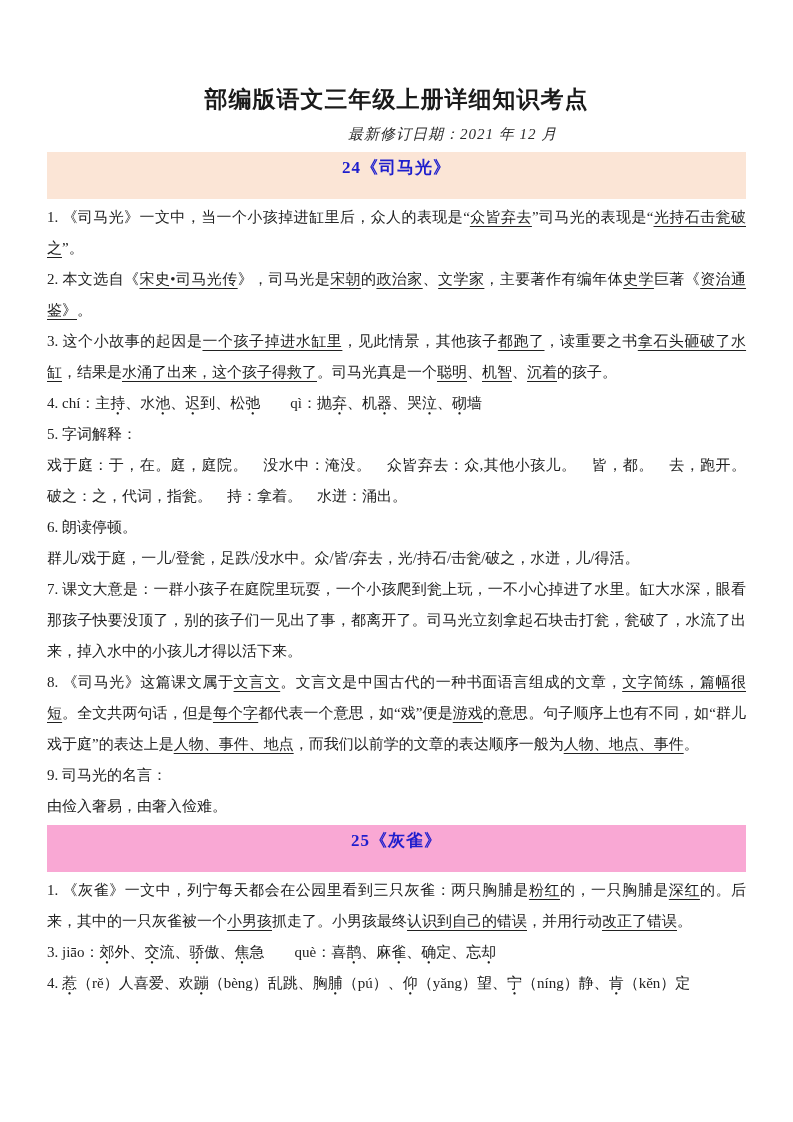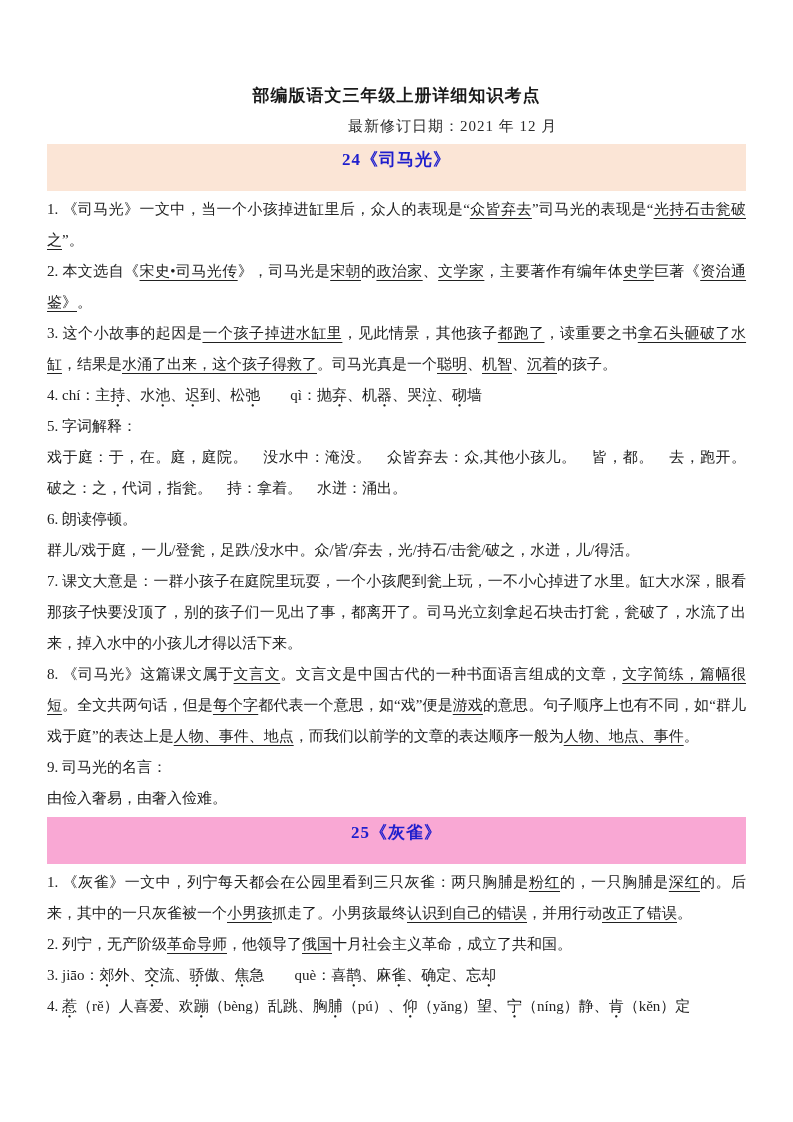--- a/index.html
+++ b/index.html
@@ -8,33 +8,34 @@
     width:793px; height:1122px;
     box-sizing:border-box;
     padding:84px 47px 30px 47px;
     background:#ffffff;
     font-family:"Liberation Serif","DejaVu Serif",serif;
     color:#212121;
     overflow:hidden;
   }
   .doc-title {
     margin:0 0 10px 0;
-    font-size:17px;
+    font-size:23px;
     font-weight:bold;
     text-align:center;
     color:#1a1a1a;
     letter-spacing:1px;
   }
   .date-line {
     margin:0 0 8px 0;
     font-size:15px;
     text-align:center;
     text-indent:112px;
     color:#2b2b2b;
     letter-spacing:1px;
+    font-style:italic;
   }
   .section-heading {
     height:47px;
     line-height:31px;
     margin:3px 0 3px 0;
     text-align:center;
     font-size:17px;
     font-weight:bold;
     letter-spacing:1px;
   }
@@ -81,17 +82,16 @@
       <p class="para"><span>5. 字词解释：</span></p>
       <p class="para"><span>戏于庭：于，在。庭，庭院。　没水中：淹没。　众皆弃去：众,其他小孩儿。　皆，都。　去，跑开。　破之：之，代词，指瓮。　持：拿着。　水迸：涌出。</span></p>
       <p class="para"><span>6. 朗读停顿。</span></p>
       <p class="para"><span>群儿/戏于庭，一儿/登瓮，足跌/没水中。众/皆/弃去，光/持石/击瓮/破之，水迸，儿/得活。</span></p>
       <p class="para"><span>7. 课文大意是：一群小孩子在庭院里玩耍，一个小孩爬到瓮上玩，一不小心掉进了水里。缸大水深，眼看那孩子快要没顶了，别的孩子们一见出了事，都离开了。司马光立刻拿起石块击打瓮，瓮破了，水流了出来，掉入水中的小孩儿才得以活下来。</span></p>
       <p class="para"><span>8. 《司马光》这篇课文属于</span><span class="u">文言文</span><span>。文言文是中国古代的一种书面语言组成的文章，</span><span class="u">文字简练，篇幅很短</span><span>。全文共两句话，但是</span><span class="u">每个字</span><span>都代表一个意思，如“戏”便是</span><span class="u">游戏</span><span>的意思。句子顺序上也有不同，如“群儿戏于庭”的表达上是</span><span class="u">人物、事件、地点</span><span>，而我们以前学的文章的表达顺序一般为</span><span class="u">人物、地点、事件</span><span>。</span></p>
       <p class="para"><span>9. 司马光的名言：</span></p>
       <p class="para"><span>由俭入奢易，由奢入俭难。</span></p>
       <div class="section-heading" style="background: #f9a8d4; color: rgb(30, 30, 205);">25《灰雀》</div>
       <p class="para"><span>1. 《灰雀》一文中，列宁每天都会在公园里看到三只灰雀：两只胸脯是</span><span class="u">粉红</span><span>的，一只胸脯是</span><span class="u">深红</span><span>的。后来，其中的一只灰雀被一个</span><span class="u">小男孩</span><span>抓走了。小男孩最终</span><span class="u">认识到自己的错误</span><span>，并用行动</span><span class="u">改正了错误</span><span>。</span></p>
-      <p class="para"><span>2. 列宁，无产阶级</span><span class="u">革命导师</span><span>，他领导了</span><span class="u">俄国</span><span>十月社会主义革命，成立了共和国。</span></p>
       <p class="para"><span>3. jiāo：</span><span class="em">郊</span><span>外、</span><span class="em">交</span><span>流、</span><span class="em">骄</span><span>傲、</span><span class="em">焦</span><span>急</span><span>　　què：喜</span><span class="em">鹊</span><span>、麻</span><span class="em">雀</span><span>、</span><span class="em">确</span><span>定、忘</span><span class="em">却</span></p>
       <p class="para"><span>4. </span><span class="em">惹</span><span>（rě）人喜爱、欢</span><span class="em">蹦</span><span>（bèng）乱跳、胸</span><span class="em">脯</span><span>（pú）、</span><span class="em">仰</span><span>（yǎng）望、</span><span class="em">宁</span><span>（níng）静、</span><span class="em">肯</span><span>（kěn）定</span></p>
     </div>
 </div>
 
 </body></html>

